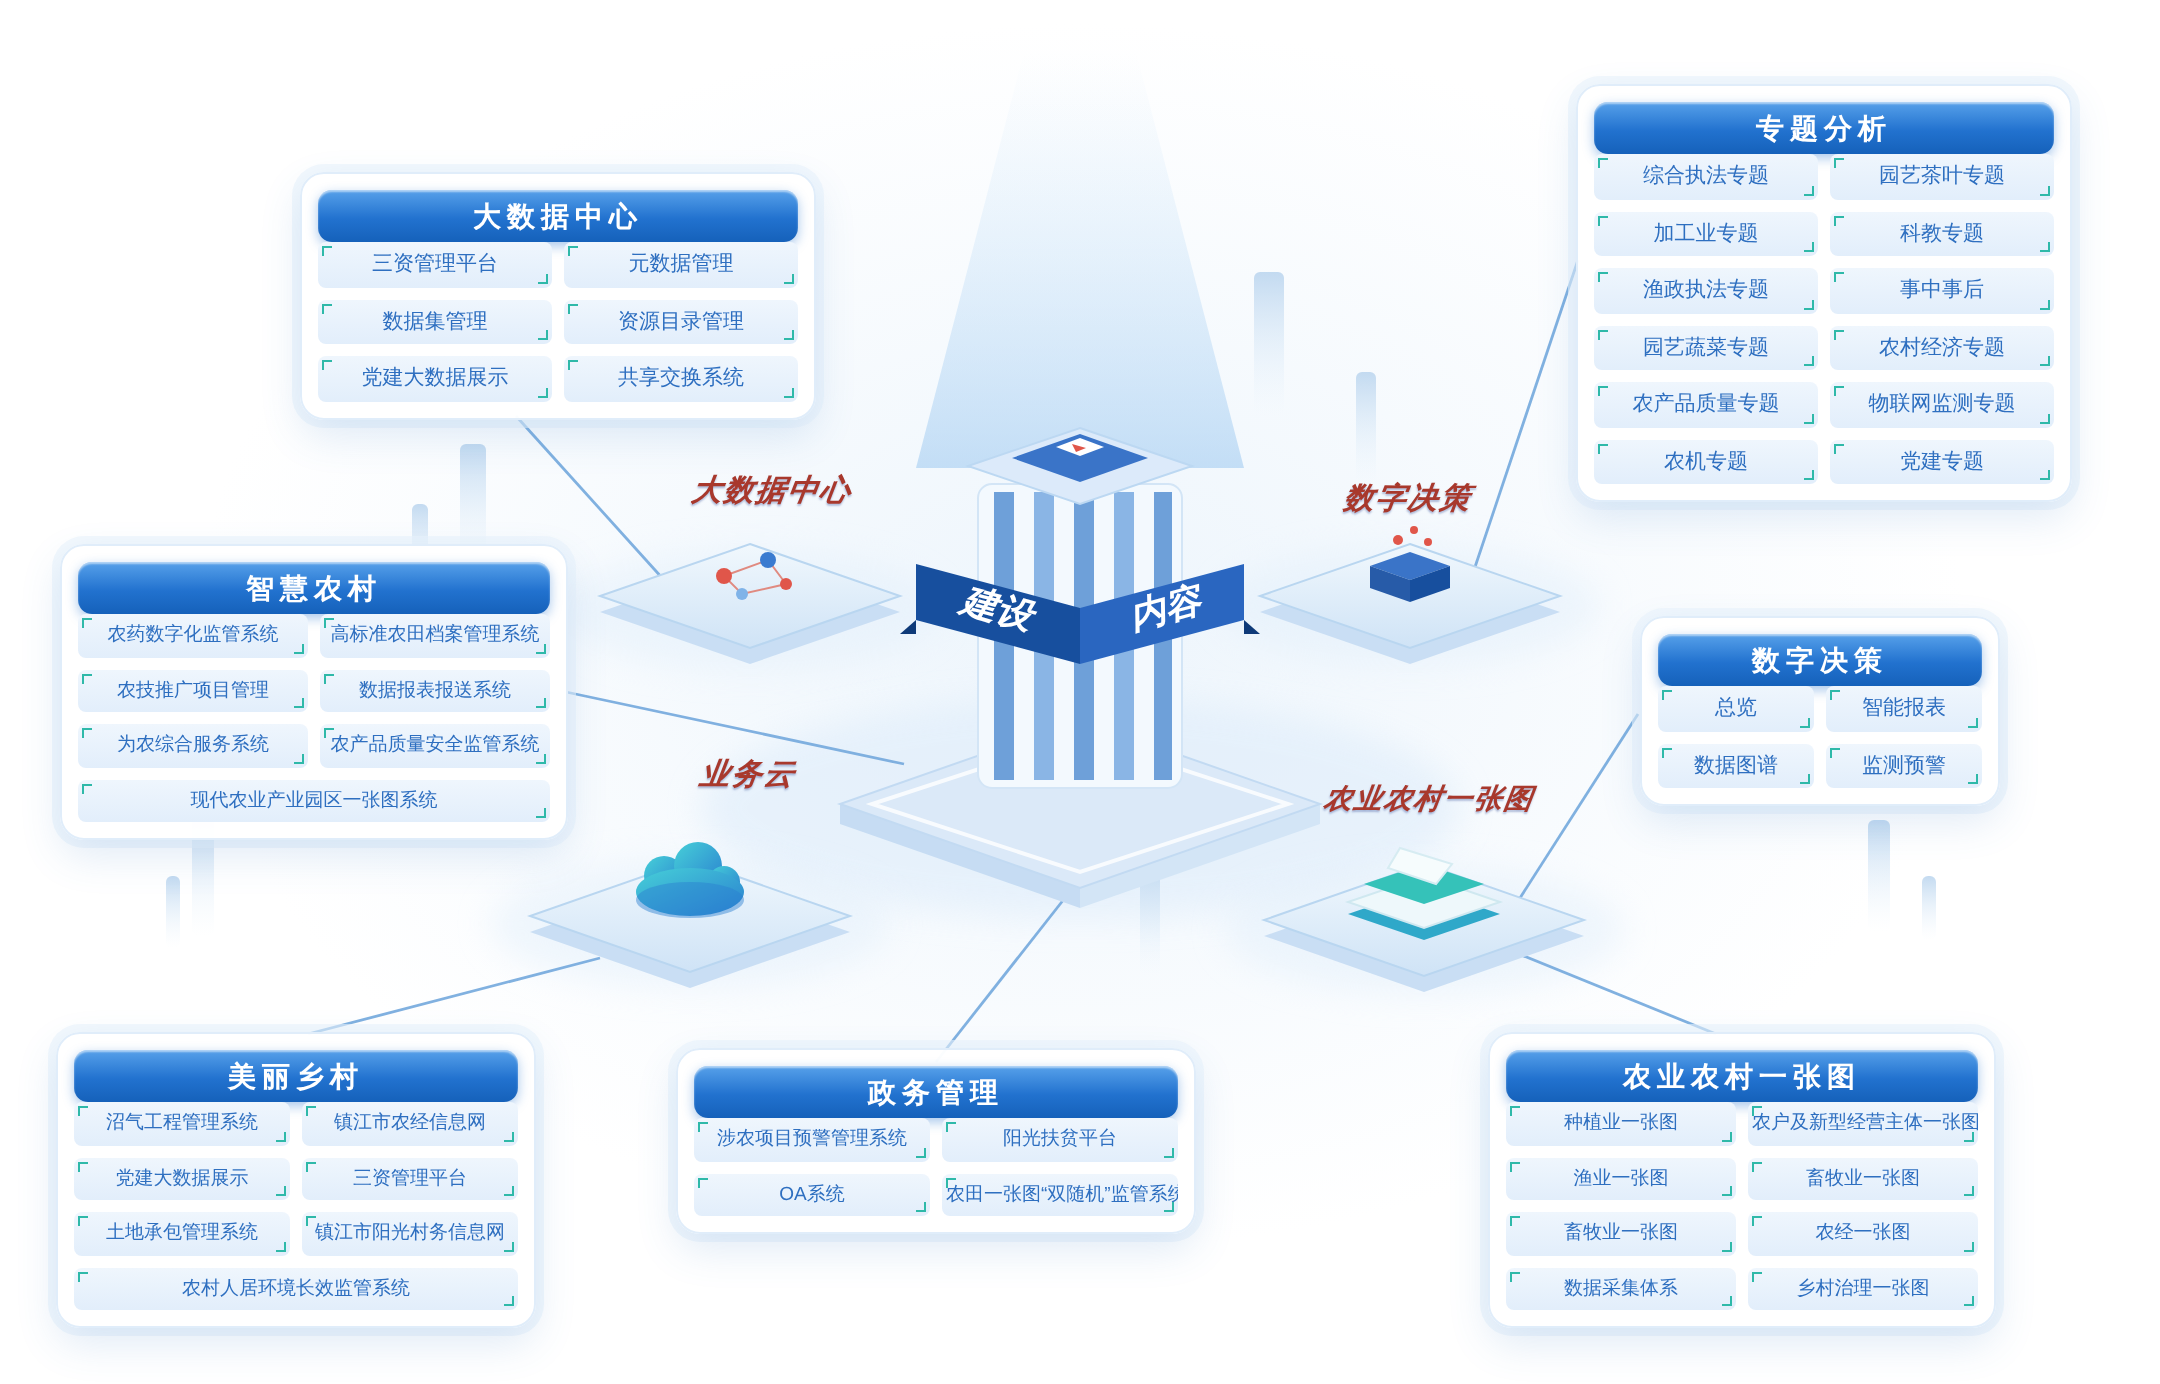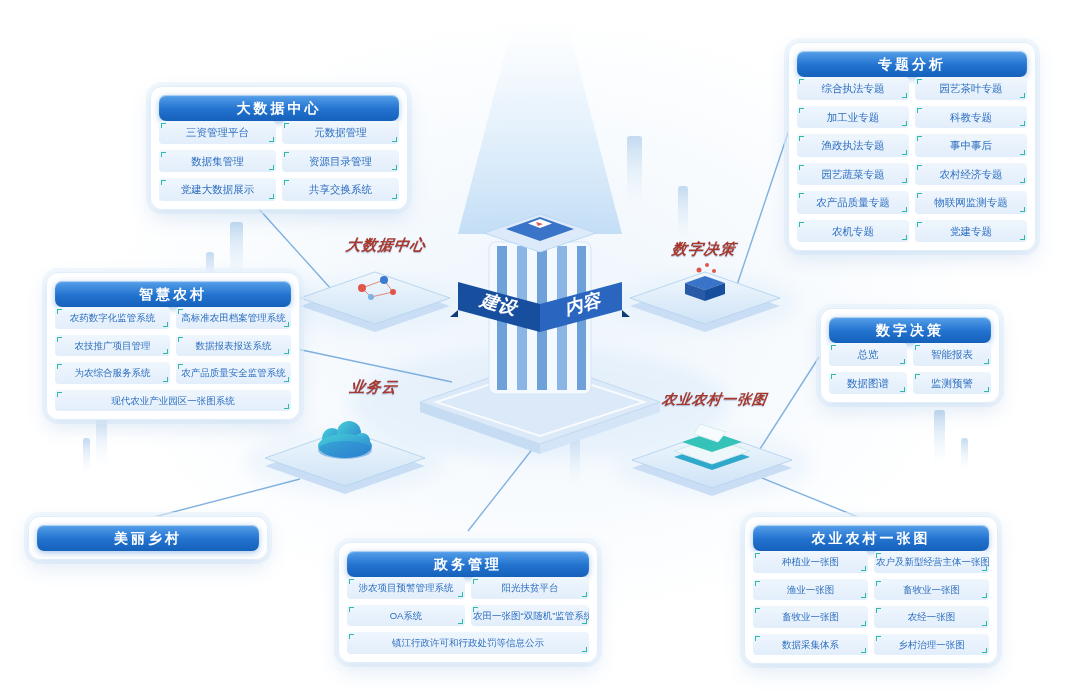--- a/index.html
+++ b/index.html
@@ -197,21 +197,21 @@
         <div class="chip">事中事后</div>
         <div class="chip">园艺蔬菜专题</div>
         <div class="chip">农村经济专题</div>
         <div class="chip">农产品质量专题</div>
         <div class="chip">物联网监测专题</div>
         <div class="chip">农机专题</div>
         <div class="chip">党建专题</div>
       </div>
   </div>
 
-  <div class="panel dense" style="left:46px; top:272px; width:254px;">
+  <div class="panel dense" style="left:30px; top:272px; width:254px;">
     <div class="panel-header">智慧农村</div>
     <div class="chip-grid">
         <div class="chip">农药数字化监管系统</div>
         <div class="chip">高标准农田档案管理系统</div>
         <div class="chip">农技推广项目管理</div>
         <div class="chip">数据报表报送系统</div>
         <div class="chip">为农综合服务系统</div>
         <div class="chip">农产品质量安全监管系统</div>
         <div class="chip span2">现代农业产业园区一张图系统</div>
       </div>
@@ -222,30 +222,38 @@
     <div class="chip-grid">
         <div class="chip">总览</div>
         <div class="chip">智能报表</div>
         <div class="chip">数据图谱</div>
         <div class="chip">监测预警</div>
       </div>
   </div>
 
   <div class="panel dense" style="left:28px; top:516px; width:240px;">
     <div class="panel-header">美丽乡村</div>
-  </div>
-
-  <div class="panel dense" style="left:338px; top:542px; width:260px;">
+    <div class="chip-grid">
+        <div class="chip">沼气工程管理系统</div>
+        <div class="chip">镇江市农经信息网</div>
+        <div class="chip">党建大数据展示</div>
+        <div class="chip">三资管理平台</div>
+        <div class="chip">土地承包管理系统</div>
+        <div class="chip">镇江市阳光村务信息网</div>
+        <div class="chip span2">农村人居环境长效监管系统</div>
+      </div>
+  </div>
+
+  <div class="panel dense" style="left:338px; top:524px; width:260px;">
     <div class="panel-header">政务管理</div>
     <div class="chip-grid">
         <div class="chip">涉农项目预警管理系统</div>
         <div class="chip">阳光扶贫平台</div>
         <div class="chip">OA系统</div>
         <div class="chip">农田一张图“双随机”监管系统</div>
-        <div class="chip span2">镇江行政许可和行政处罚等信息公示</div>
       </div>
   </div>
 
   <div class="panel dense" style="left:744px; top:516px; width:254px;">
     <div class="panel-header">农业农村一张图</div>
     <div class="chip-grid">
         <div class="chip">种植业一张图</div>
         <div class="chip">农户及新型经营主体一张图</div>
         <div class="chip">渔业一张图</div>
         <div class="chip">畜牧业一张图</div>

